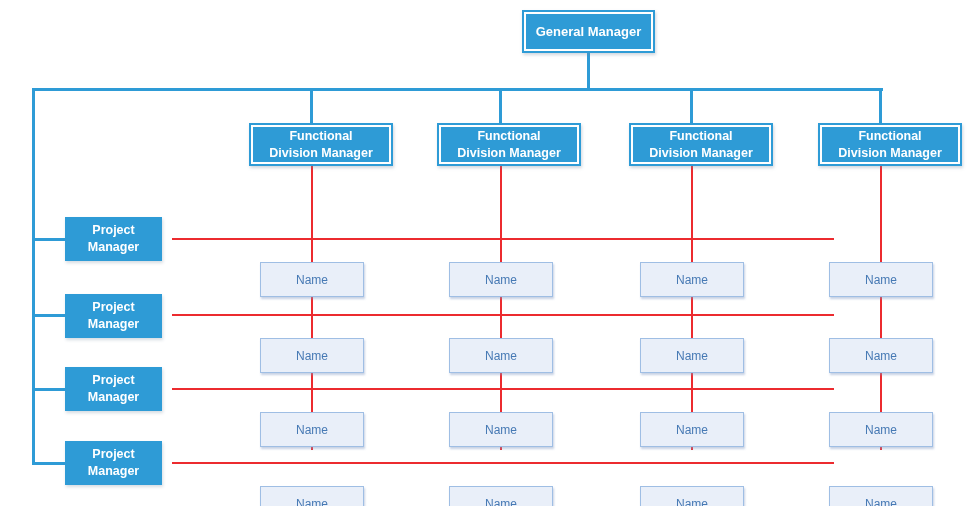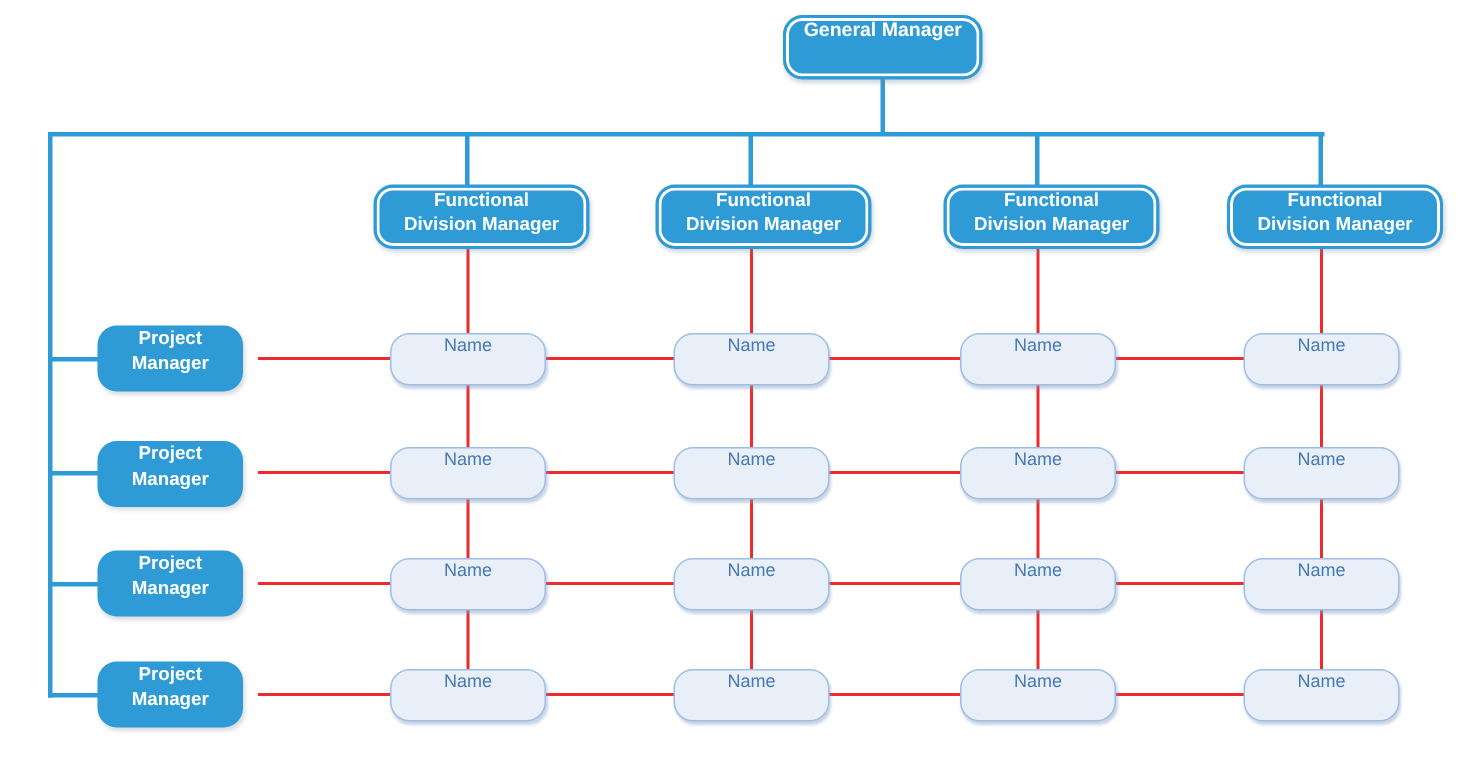--- a/index.html
+++ b/index.html
@@ -28,39 +28,39 @@
   .gm-drop{left:587px;top:51px;width:3px;height:39px;}
   .header-line{left:32px;top:88px;width:851px;height:3px;}
   .col-drop{top:88px;width:3px;height:38px;}
   .col-drop.c1{left:310px}.col-drop.c2{left:499px}.col-drop.c3{left:690px}.col-drop.c4{left:879px}
   .left-rail{left:32px;top:88px;width:3px;height:377px;}
   .pm-stub{left:32px;width:36px;height:3px;}
   .pm-stub.r1{top:238px}.pm-stub.r2{top:314px}.pm-stub.r3{top:388px}.pm-stub.r4{top:462px}
 
   
   .node{position:absolute;z-index:3;display:flex;flex-direction:column;
-        align-items:center;justify-content:flex-start;text-align:center;
-        box-sizing:border-box;border-radius:13px;}
+        align-items:center;justify-content:center;text-align:center;
+        box-sizing:border-box;}
 
   .mgr{background:var(--blue);color:var(--white);font-weight:bold;
        border:2px solid var(--blue);
        box-shadow:inset 0 0 0 2px var(--white), 1px 2px 3px rgba(120,140,160,.35);}
 
   .gm{left:522px;top:10px;width:133px;height:43px;font-size:13px;}
   .fdm{top:123px;width:144px;height:43px;font-size:12.5px;line-height:1.3;}
   .fdm.c1{left:249px}.fdm.c2{left:437px}.fdm.c3{left:629px}.fdm.c4{left:818px}
 
   .pm{left:65px;width:97px;height:44px;background:var(--blue);color:var(--white);
       font-weight:bold;font-size:12.5px;line-height:1.35;
       box-shadow:1px 2px 3px rgba(120,140,160,.3);}
   .pm.r1{top:217px}.pm.r2{top:294px}.pm.r3{top:367px}.pm.r4{top:441px}
 
   .nm{width:104px;height:35px;background:var(--name-fill);
       border:1px solid var(--name-border);color:var(--name-text);
-      font-size:12px;box-shadow:1px 2px 2px rgba(130,155,195,.45);}
+      font-size:12px;box-shadow:1px 2px 2px rgba(130,155,195,.45);margin-top:40px;}
   .nm.c1{left:260px}.nm.c2{left:449px}.nm.c3{left:640px}.nm.c4{left:829px}
   .nm.r1{top:222px}.nm.r2{top:298px}.nm.r3{top:372px}.nm.r4{top:446px}
 </style>
 </head>
 <body>
 
 <div id="canvas">
 
   <div class="line red rh r1"></div>
   <div class="line red rh r2"></div>

